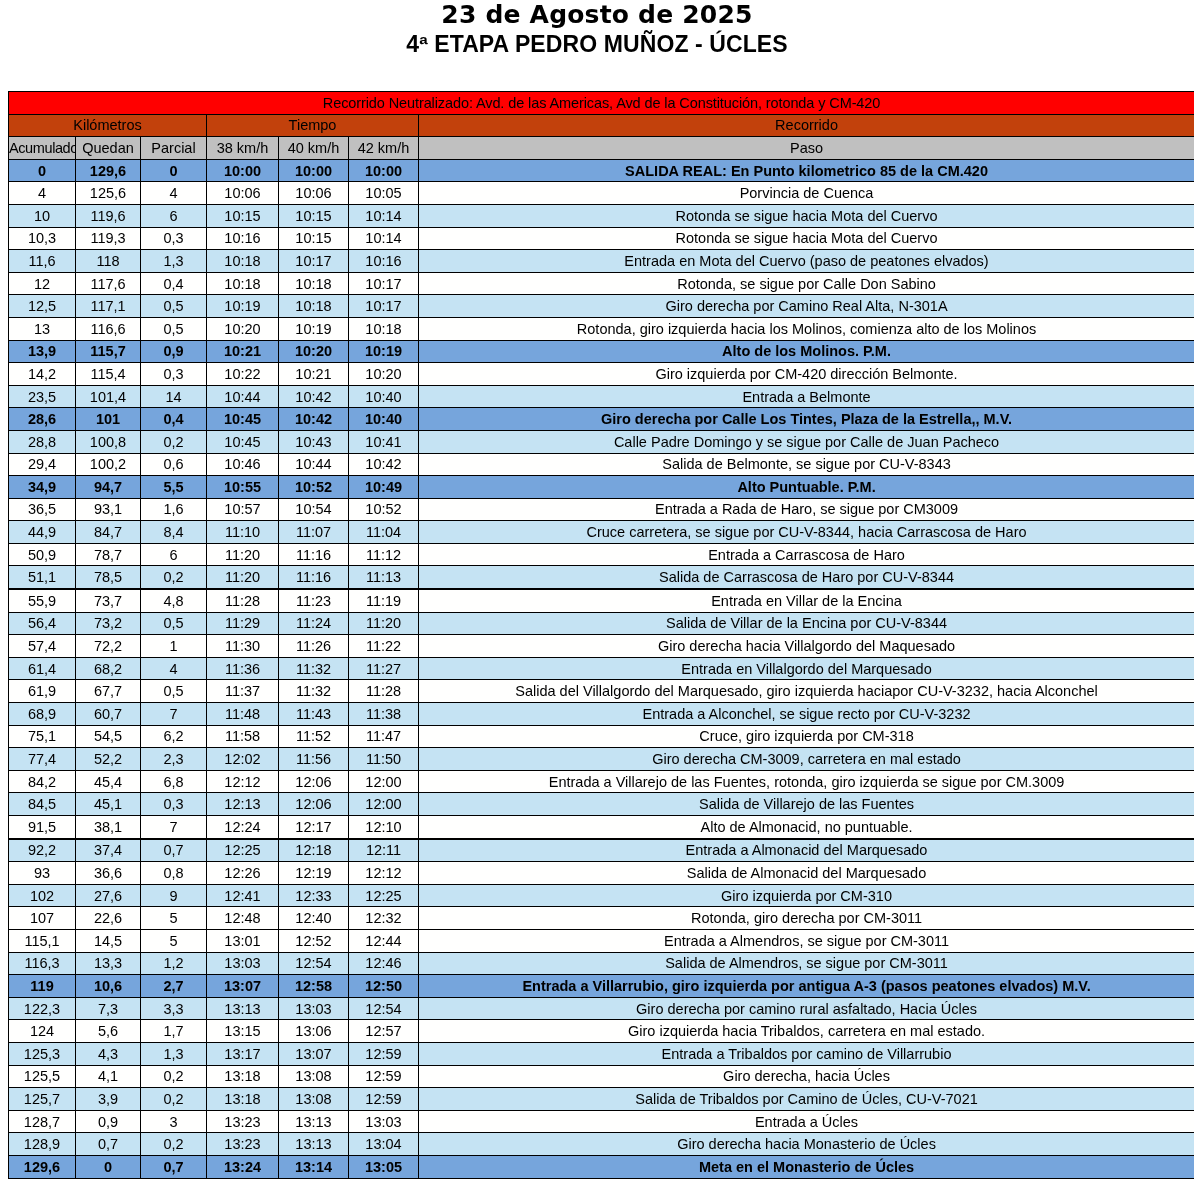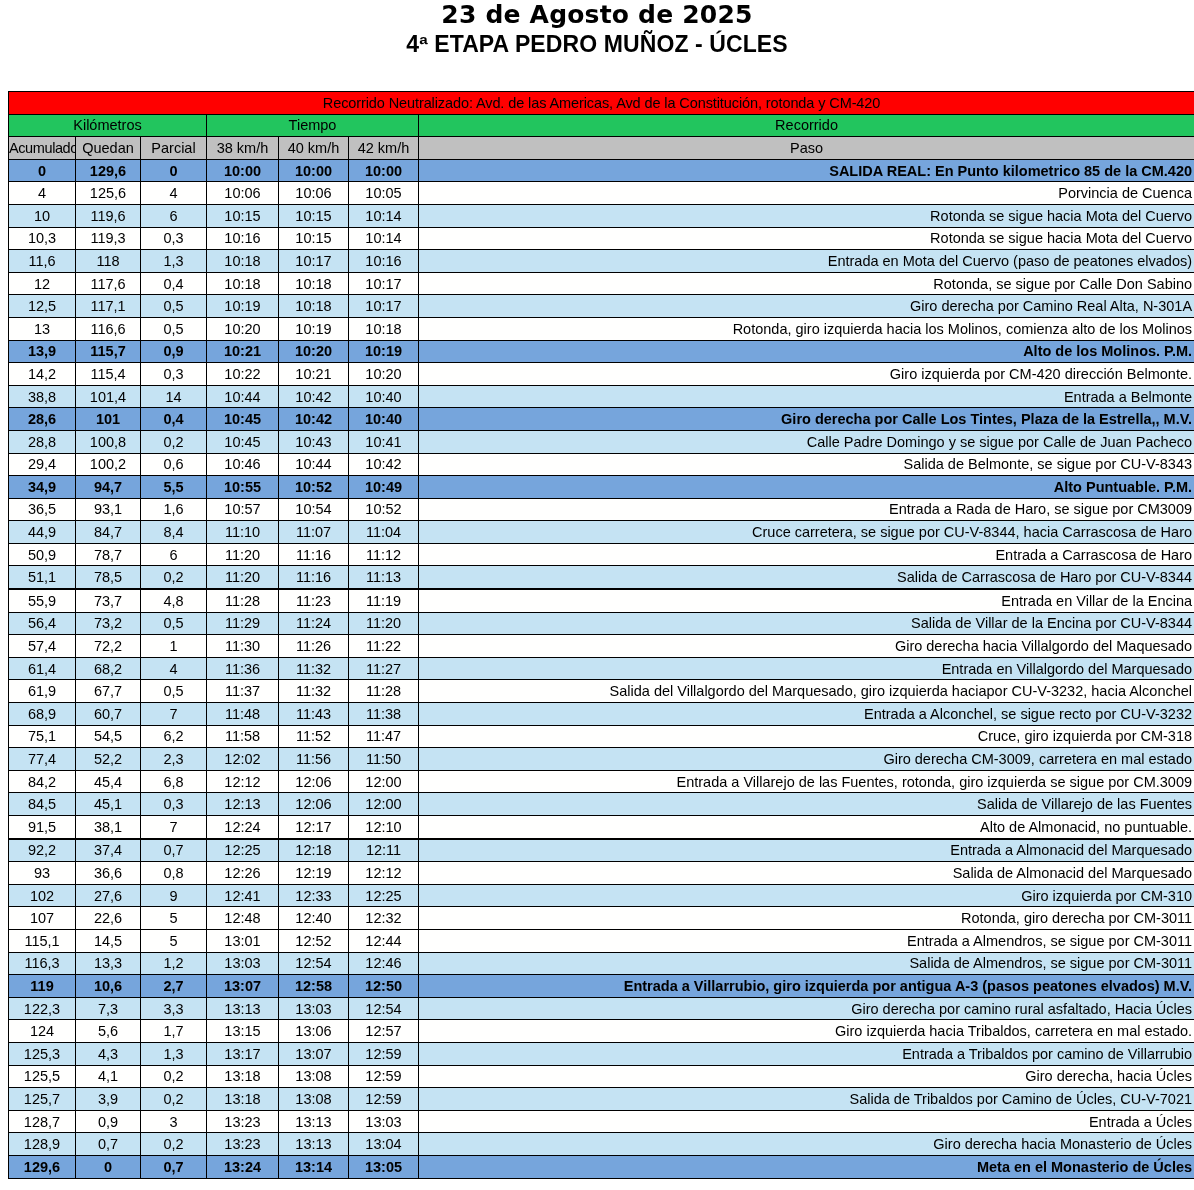--- a/index.html
+++ b/index.html
@@ -76,21 +76,21 @@
     font-weight: bold;
     font-size: 13.5px;
     text-align: center;
     height: 19px;
     padding-left: 4px;
     letter-spacing: -0.1px;
   }
 
   
   .hdr-group td {
-    background: #22c55e;
+    background: #c2410c;
     font-weight: bold;
     text-align: center;
     font-size: 15.5px;
     height: 23px;
   }
   .hdr-sub td {
     background: #C0C0C0;
     font-weight: bold;
     text-align: center;
     font-size: 13px;
@@ -104,21 +104,21 @@
 
   
   tr.r-white  td { background: #FFFFFE; }
   tr.r-light  td { background: #C5E3F3; }
   tr.r-accent td { background: #76A5DC; font-weight: bold; }
 
   td.num {
     text-align: center;
   }
   td.paso {
-    text-align: right;
+    text-align: center;
     padding-left: 5px;
   }
   tr.r-accent td.paso { font-weight: bold; }
 
   
   tr.sep-below td { border-bottom: 2.5px solid #000; }
 </style>
 </head>
 <body>
 
@@ -242,21 +242,21 @@
         <tr class="r-white">
           <td class="num">14,2</td>
           <td class="num">115,4</td>
           <td class="num">0,3</td>
           <td class="num">10:22</td>
           <td class="num">10:21</td>
           <td class="num">10:20</td>
           <td class="paso">Giro izquierda por CM-420 dirección Belmonte.</td>
         </tr>
         <tr class="r-light">
-          <td class="num">38,8</td>
+          <td class="num">23,5</td>
           <td class="num">101,4</td>
           <td class="num">14</td>
           <td class="num">10:44</td>
           <td class="num">10:42</td>
           <td class="num">10:40</td>
           <td class="paso">Entrada a Belmonte</td>
         </tr>
         <tr class="r-accent">
           <td class="num">28,6</td>
           <td class="num">101</td>

